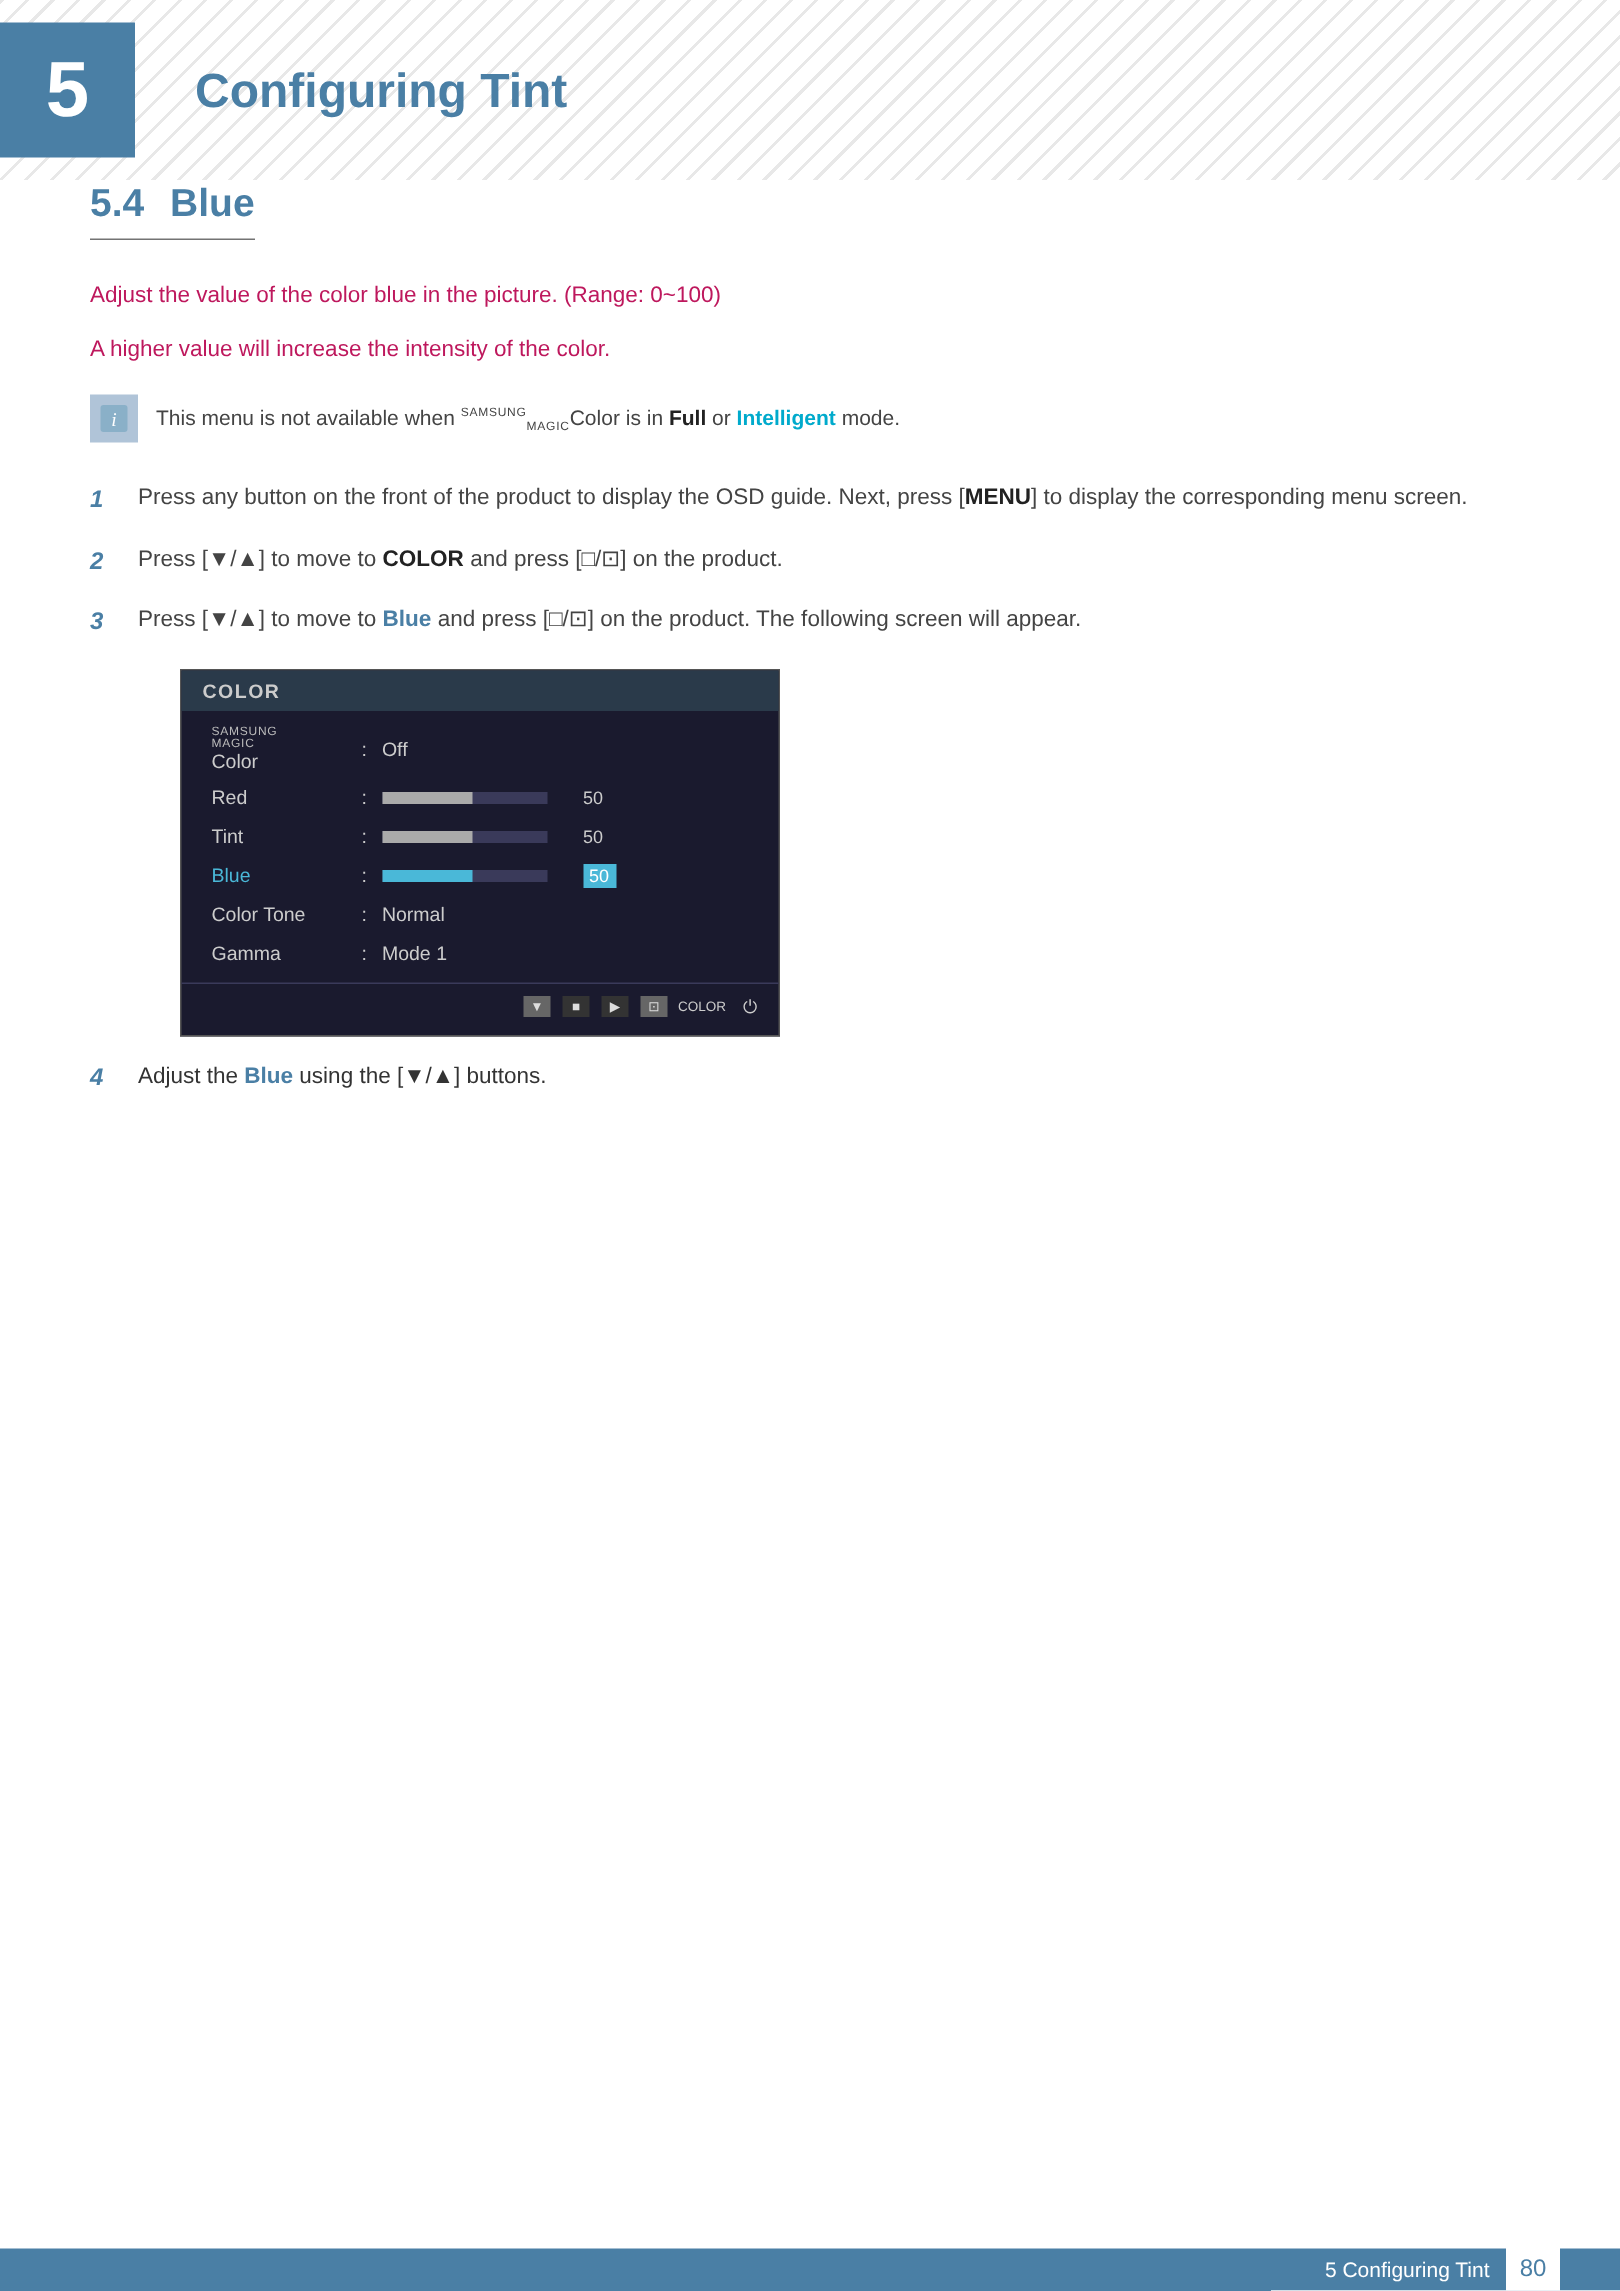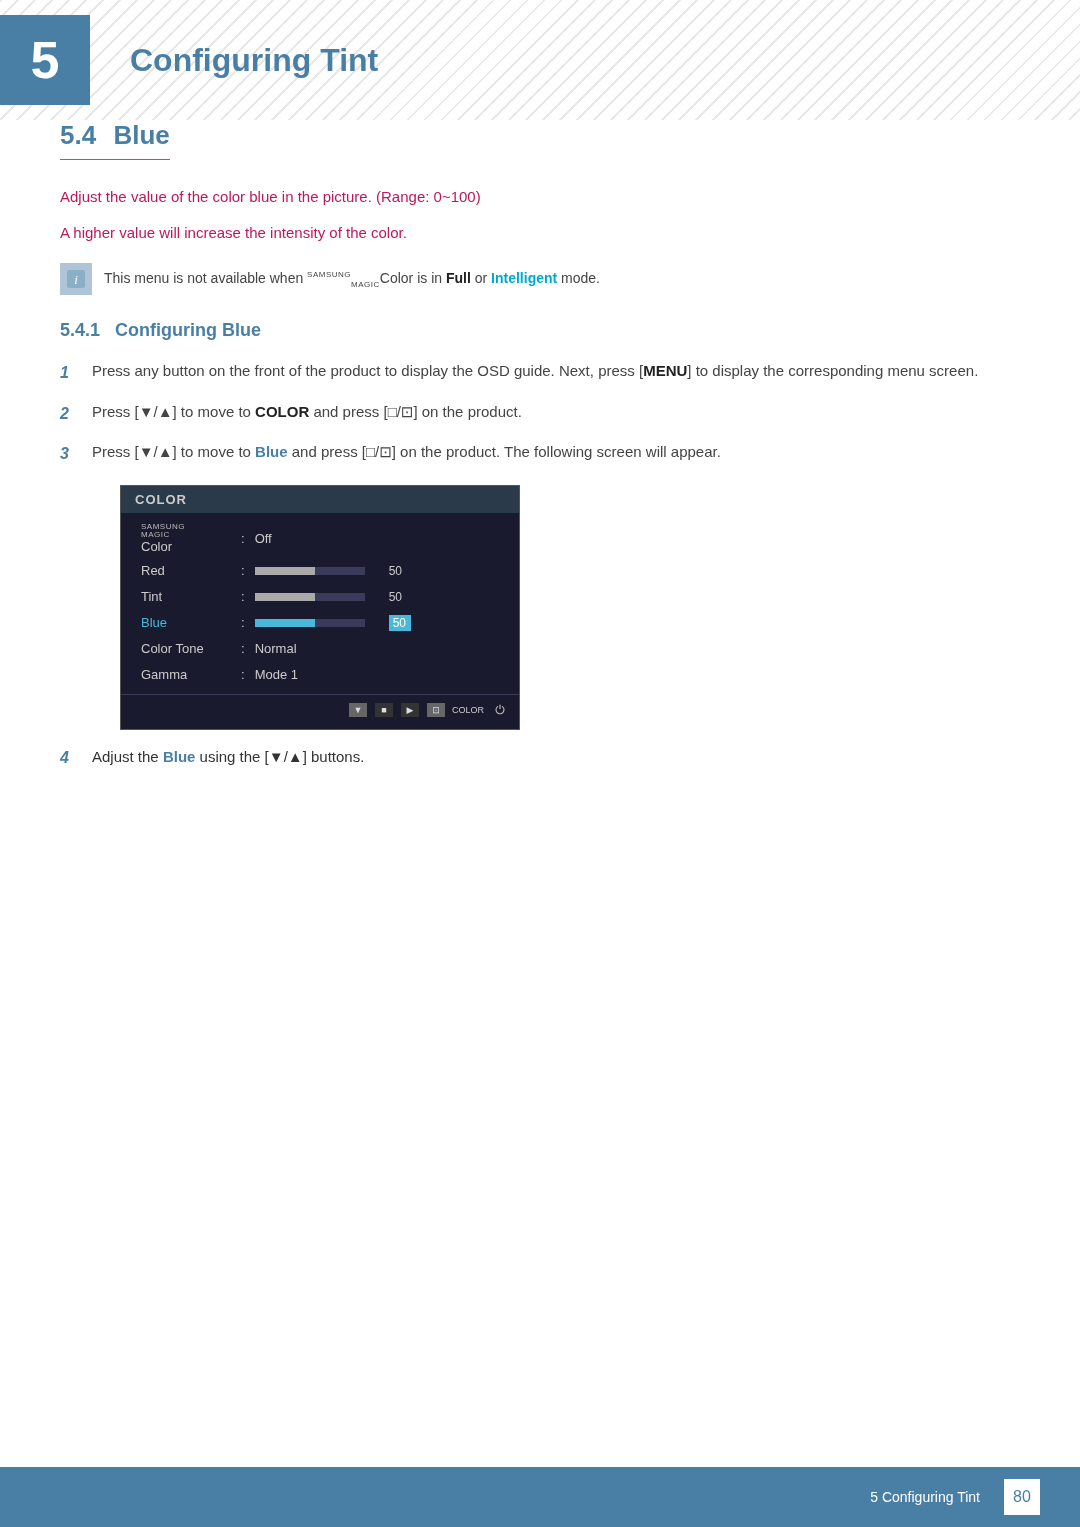--- a/index.html
+++ b/index.html
@@ -303,27 +303,27 @@
     .step4-text {
       margin-top: 10px;
     }
 
     
     .page-footer {
       position: absolute;
       bottom: 0;
       left: 0;
       right: 0;
-      height: 60px;
+      height: 28px;
       background: #4a7fa5;
       display: flex;
       align-items: center;
       justify-content: flex-end;
       padding: 0 40px;
-      gap: 24px;
+      gap: 11px;
     }
 
     .footer-text {
       color: #fff;
       font-size: 14px;
     }
 
     .footer-page-num {
       background: #fff;
       color: #4a7fa5;
@@ -380,25 +380,20 @@
         <rect x="2" y="2" width="18" height="18" rx="2" fill="#8ab0c8"></rect>
         <text x="11" y="16" text-anchor="middle" font-size="13" font-style="italic" fill="white" font-family="serif">i</text>
       </svg>
     </div>
     <p class="note-text">
       <span>This menu is not available when </span><span class="samsung-magic-color-inline"><sup class="samsung-sup">SAMSUNG</sup><sub class="samsung-sub">MAGIC</sub><span>Color</span></span><span> is in </span><span class="bold-term">Full</span><span> or </span><span class="color-cyan">Intelligent</span><span> mode.</span>
     </p>
   </div>
 
   
-  <h3 class="subsection-title">
-    <span>5.4.1</span>
-    &nbsp;
-    <span>Configuring Blue</span>
-  </h3>
 
   
   <ol class="steps-list">
 
     <li>
       <span class="step-number">1</span>
       <span>
         Press any button on the front of the product to display the OSD guide. Next, press [<span class="menu-key">MENU</span>] to display the corresponding menu screen.
       </span>
     </li>

